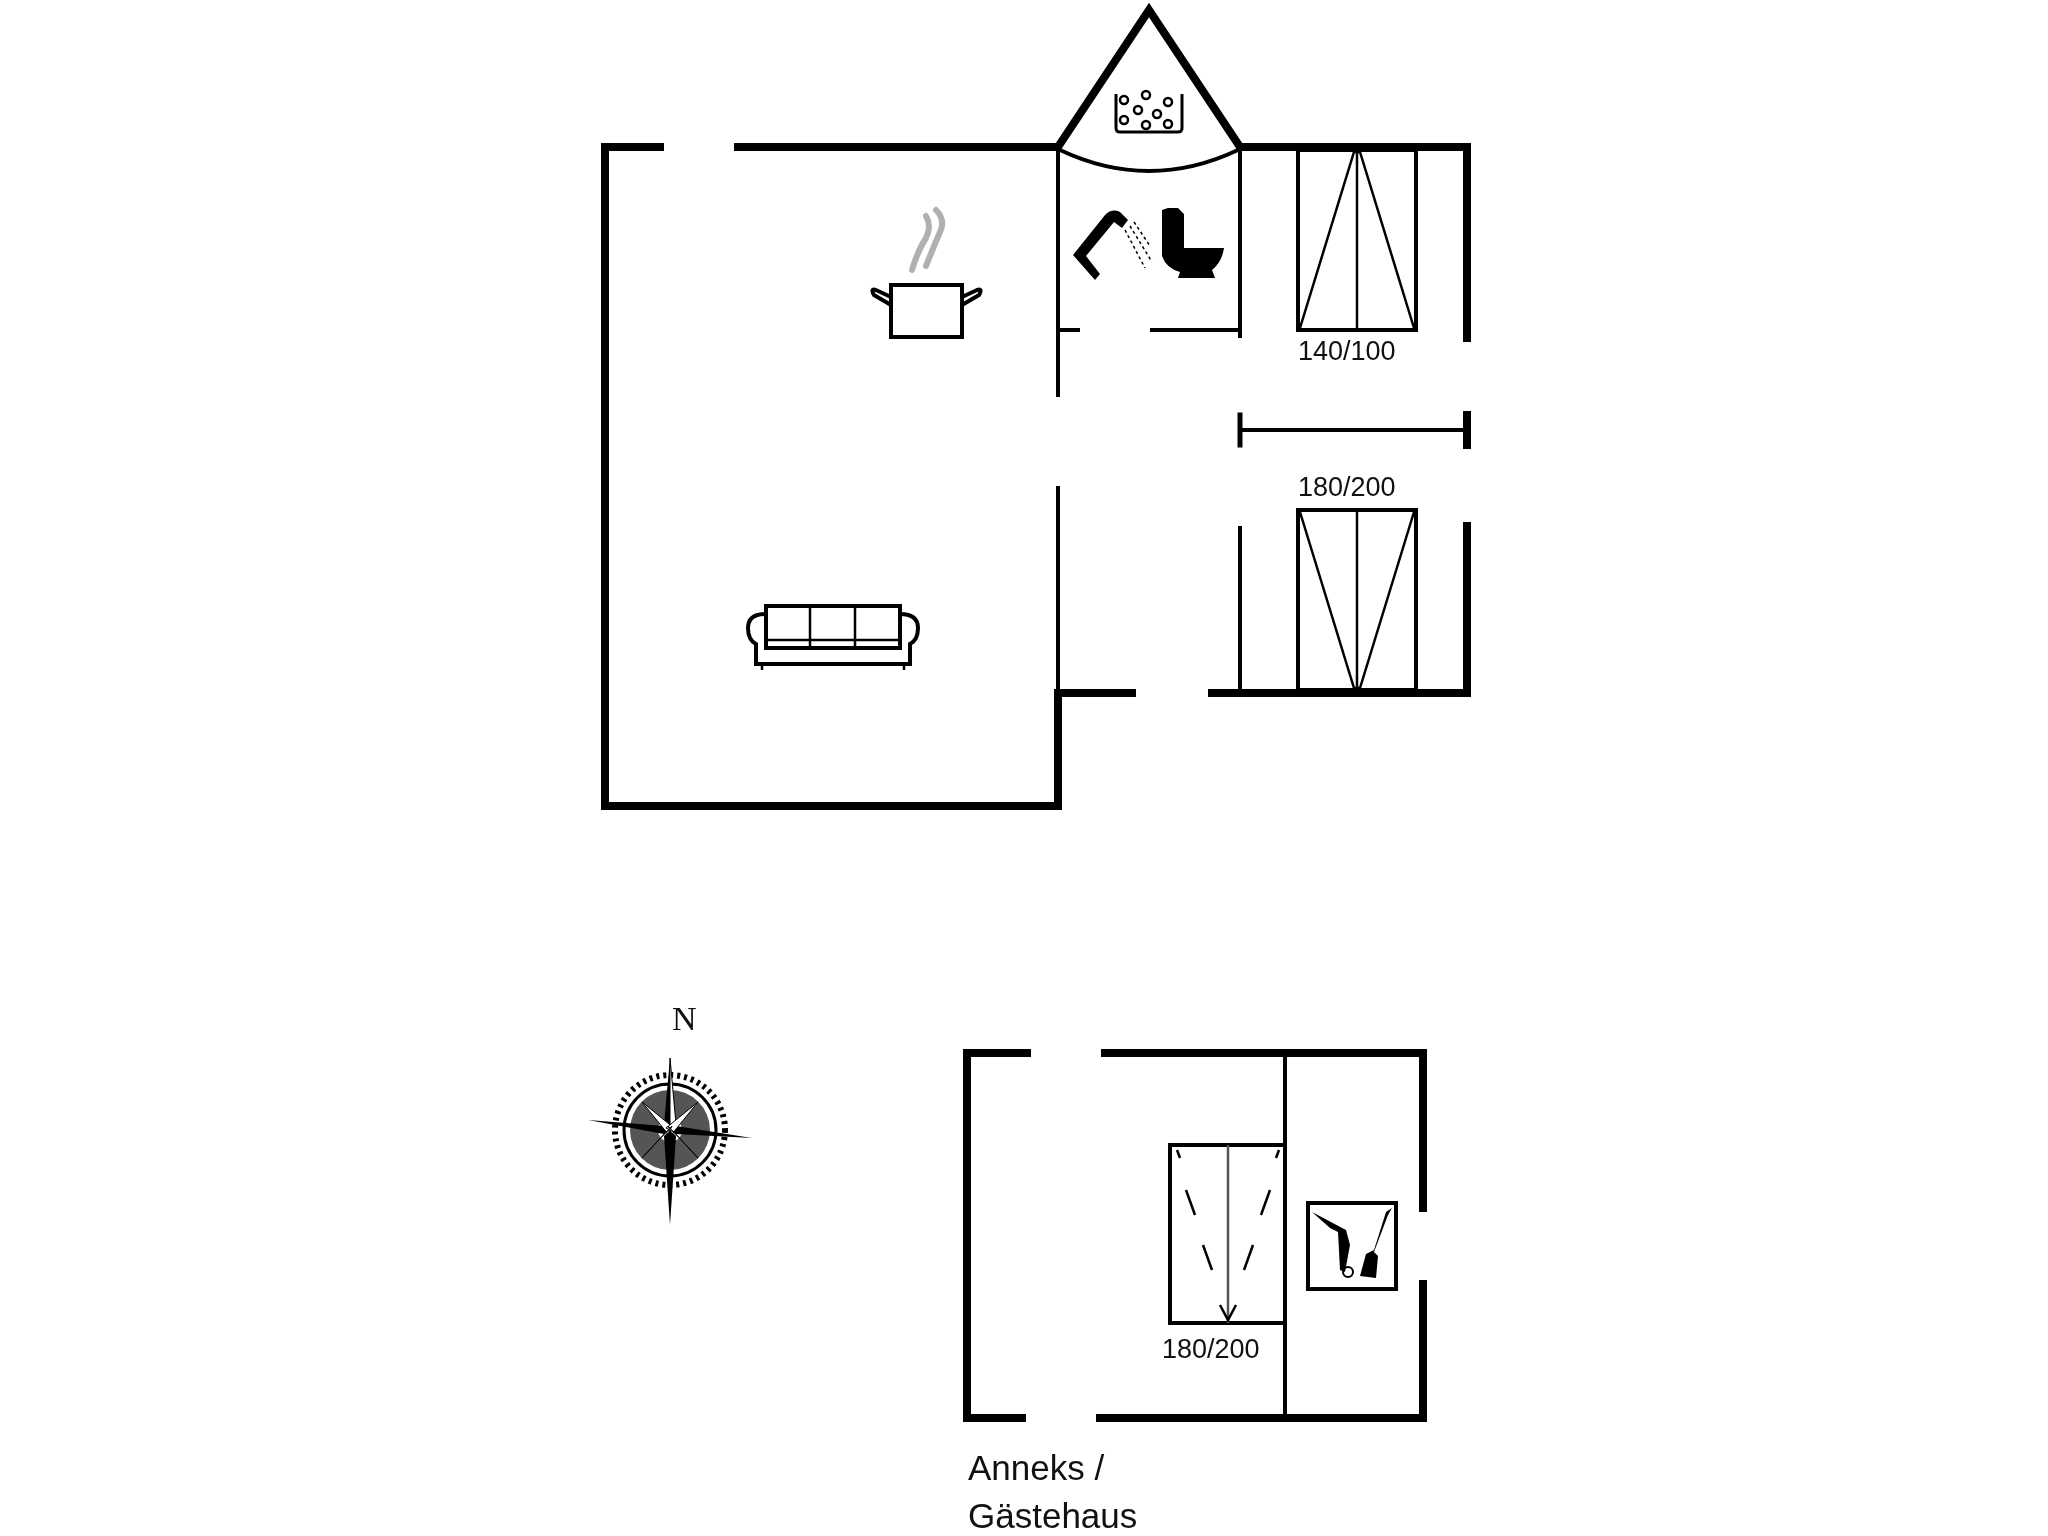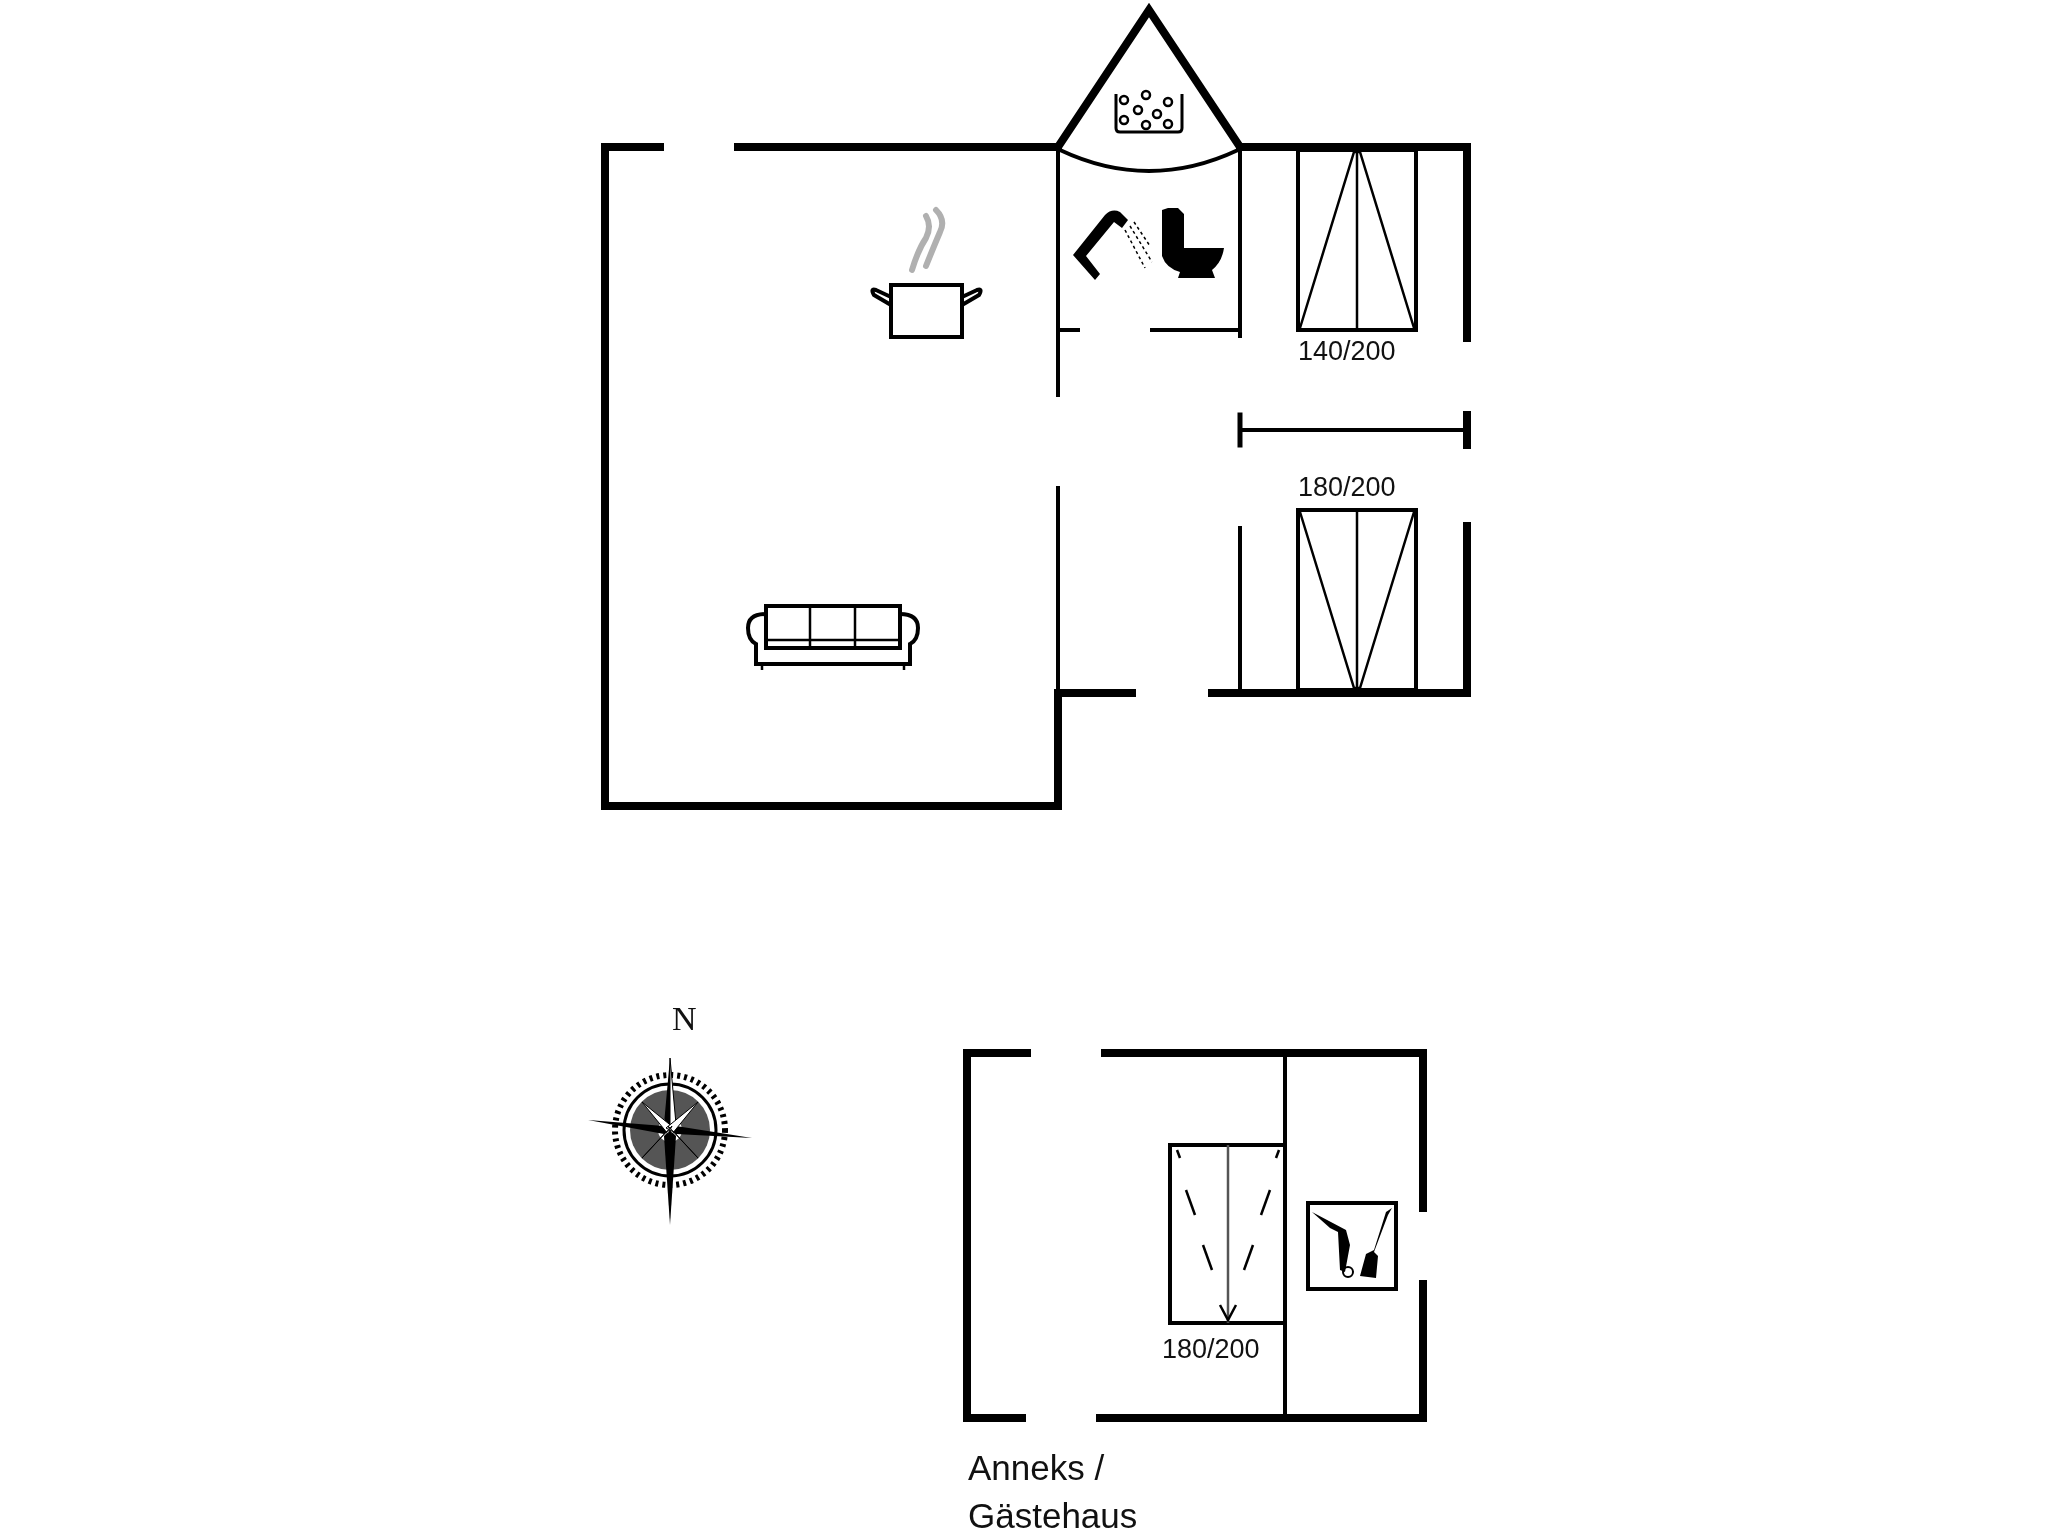--- a/index.html
+++ b/index.html
@@ -153,21 +153,21 @@
     <polygon points="0,95 6,6 0,0 -6,6" fill="#000"></polygon>
     <polygon points="-82,-10 -6,-4 0,0 -6,4" fill="#000"></polygon>
     <polygon points="82,8 6,4 0,0 6,-4" fill="#000"></polygon>
     <polygon points="-28,-28 4,-2 0,0 -2,4" fill="#fff" stroke="#000" stroke-width="1"></polygon>
     <polygon points="28,-28 2,4 0,0 -4,-2" fill="#fff" stroke="#000" stroke-width="1"></polygon>
     <polygon points="-28,28 -4,2 0,0 2,-4" fill="#fff" stroke="#000" stroke-width="1"></polygon>
     <polygon points="28,28 -2,-4 0,0 4,2" fill="#fff" stroke="#000" stroke-width="1"></polygon>
   </g>
 </svg>
 
-<div class="label dim" style="left:1298px; top:336px;">140/200</div>
+<div class="label dim" style="left:1298px; top:336px;">140/100</div>
 <div class="label dim" style="left:1298px; top:472px;">180/200</div>
 <div class="label dim" style="left:1162px; top:1334px;">180/200</div>
 
 <div class="label north" style="left:672px; top:1000px;">N</div>
 
 <div class="label annex-title" style="left:968px; top:1444px;">
   <div>Anneks /</div>
   <div>Gästehaus</div>
 </div>
 

